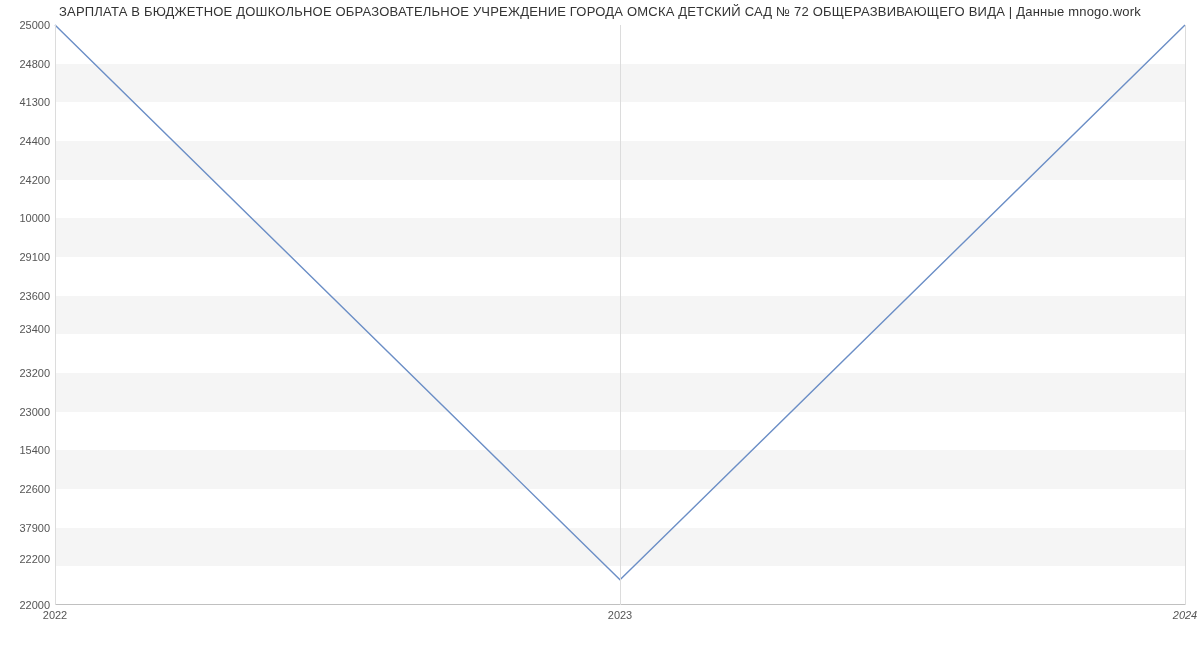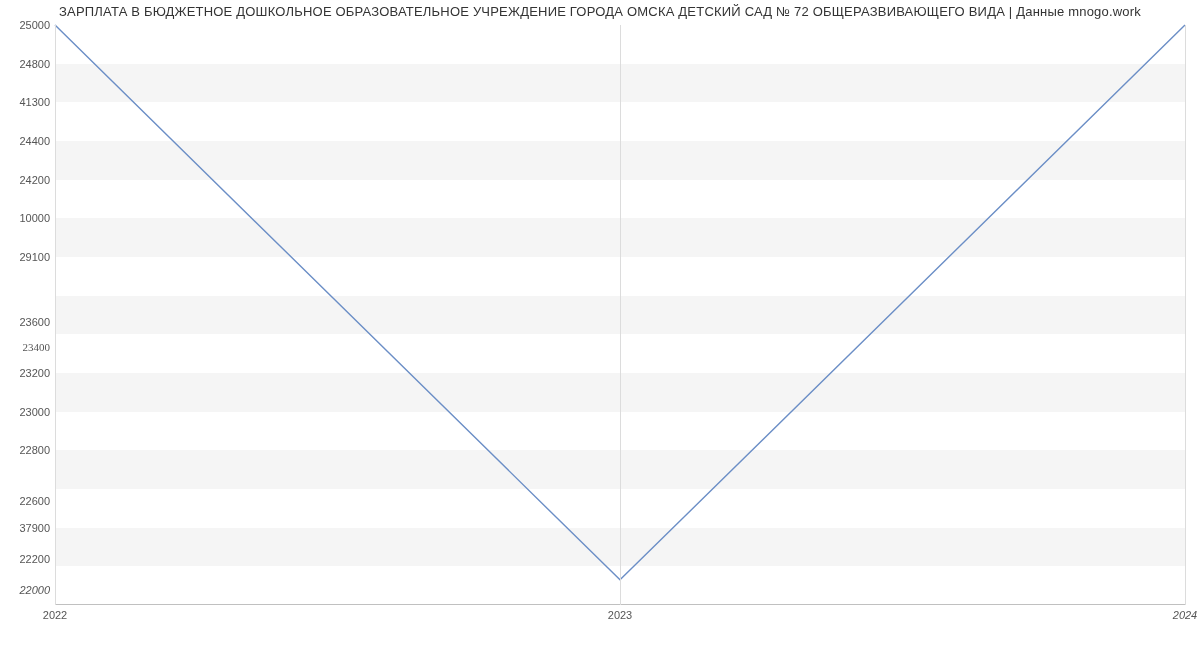--- a/index.html
+++ b/index.html
@@ -98,29 +98,29 @@
       <div class="band" style="top: 502.667px; height: 38.6667px;"></div>
       <div class="plot-border-left"></div>
     <svg class="line-layer" id="line-layer" viewBox="0 0 1130 580" preserveAspectRatio="none">
         <path d="M0 0 L565 554.8666666666667 L1130 0" fill="none" stroke="#6b8ec6" stroke-width="1.4"></path>
       </svg>
   <div class="baseline" style="top: 579px;"></div>
       <div class="gridline-v" style="left: 0px;"></div>
       <div class="gridline-v" style="left: 565px;"></div>
       <div class="gridline-v" style="left: 1130px;"></div>
     </div>
-<div class="y-tick" style="top: 590px; font-style: italic;">22000</div>
+<div class="y-tick" style="top: 605px;">22000</div>
     <div class="y-tick" style="top: 559px;">22200</div>
     <div class="y-tick" style="top: 527.667px;">37900</div>
-    <div class="y-tick" style="top: 501px;">22600</div>
-    <div class="y-tick" style="top: 450.333px;">22800</div>
+    <div class="y-tick" style="top: 489px;">22600</div>
+    <div class="y-tick" style="top: 450.333px;">15400</div>
     <div class="y-tick" style="top: 411.667px;">23000</div>
     <div class="y-tick" style="top: 373px;">23200</div>
-    <div class="y-tick" style="top: 347px; font-family: Liberation Serif, serif;">23400</div>
-    <div class="y-tick" style="top: 295.667px; margin-top: 26px;">23600</div>
+    <div class="y-tick" style="top: 329px;">23400</div>
+    <div class="y-tick" style="top: 295.667px;">23600</div>
     <div class="y-tick" style="top: 257px;">29100</div>
     <div class="y-tick" style="top: 218.333px;">10000</div>
     <div class="y-tick" style="top: 179.667px;">24200</div>
     <div class="y-tick" style="top: 141px;">24400</div>
     <div class="y-tick" style="top: 102.333px;">41300</div>
     <div class="y-tick" style="top: 63.6667px;">24800</div>
     <div class="y-tick" style="top: 25px;">25000</div>
     <div class="x-tick" style="left: 55px;">2022</div>
     <div class="x-tick" style="left: 620px;">2023</div>
     <div class="x-tick" style="left: 1185px; font-style: italic;">2024</div>

